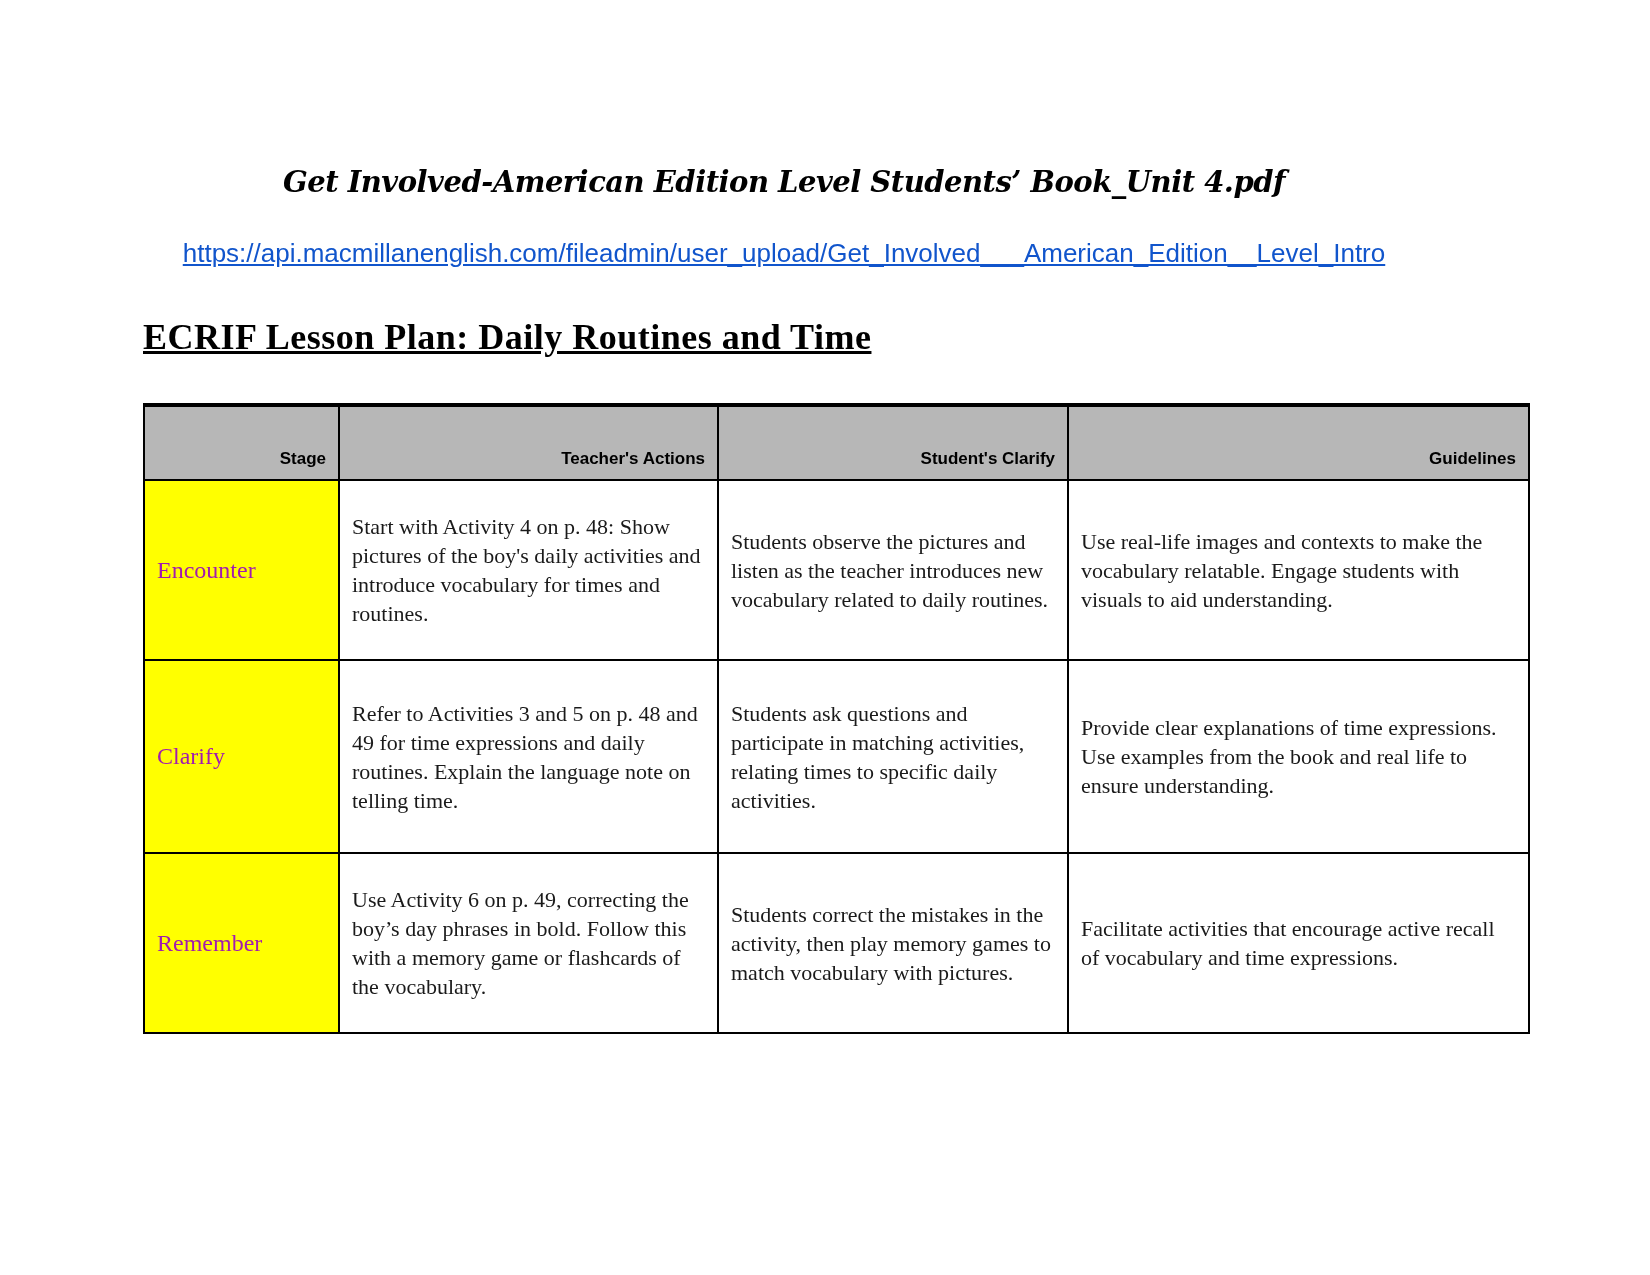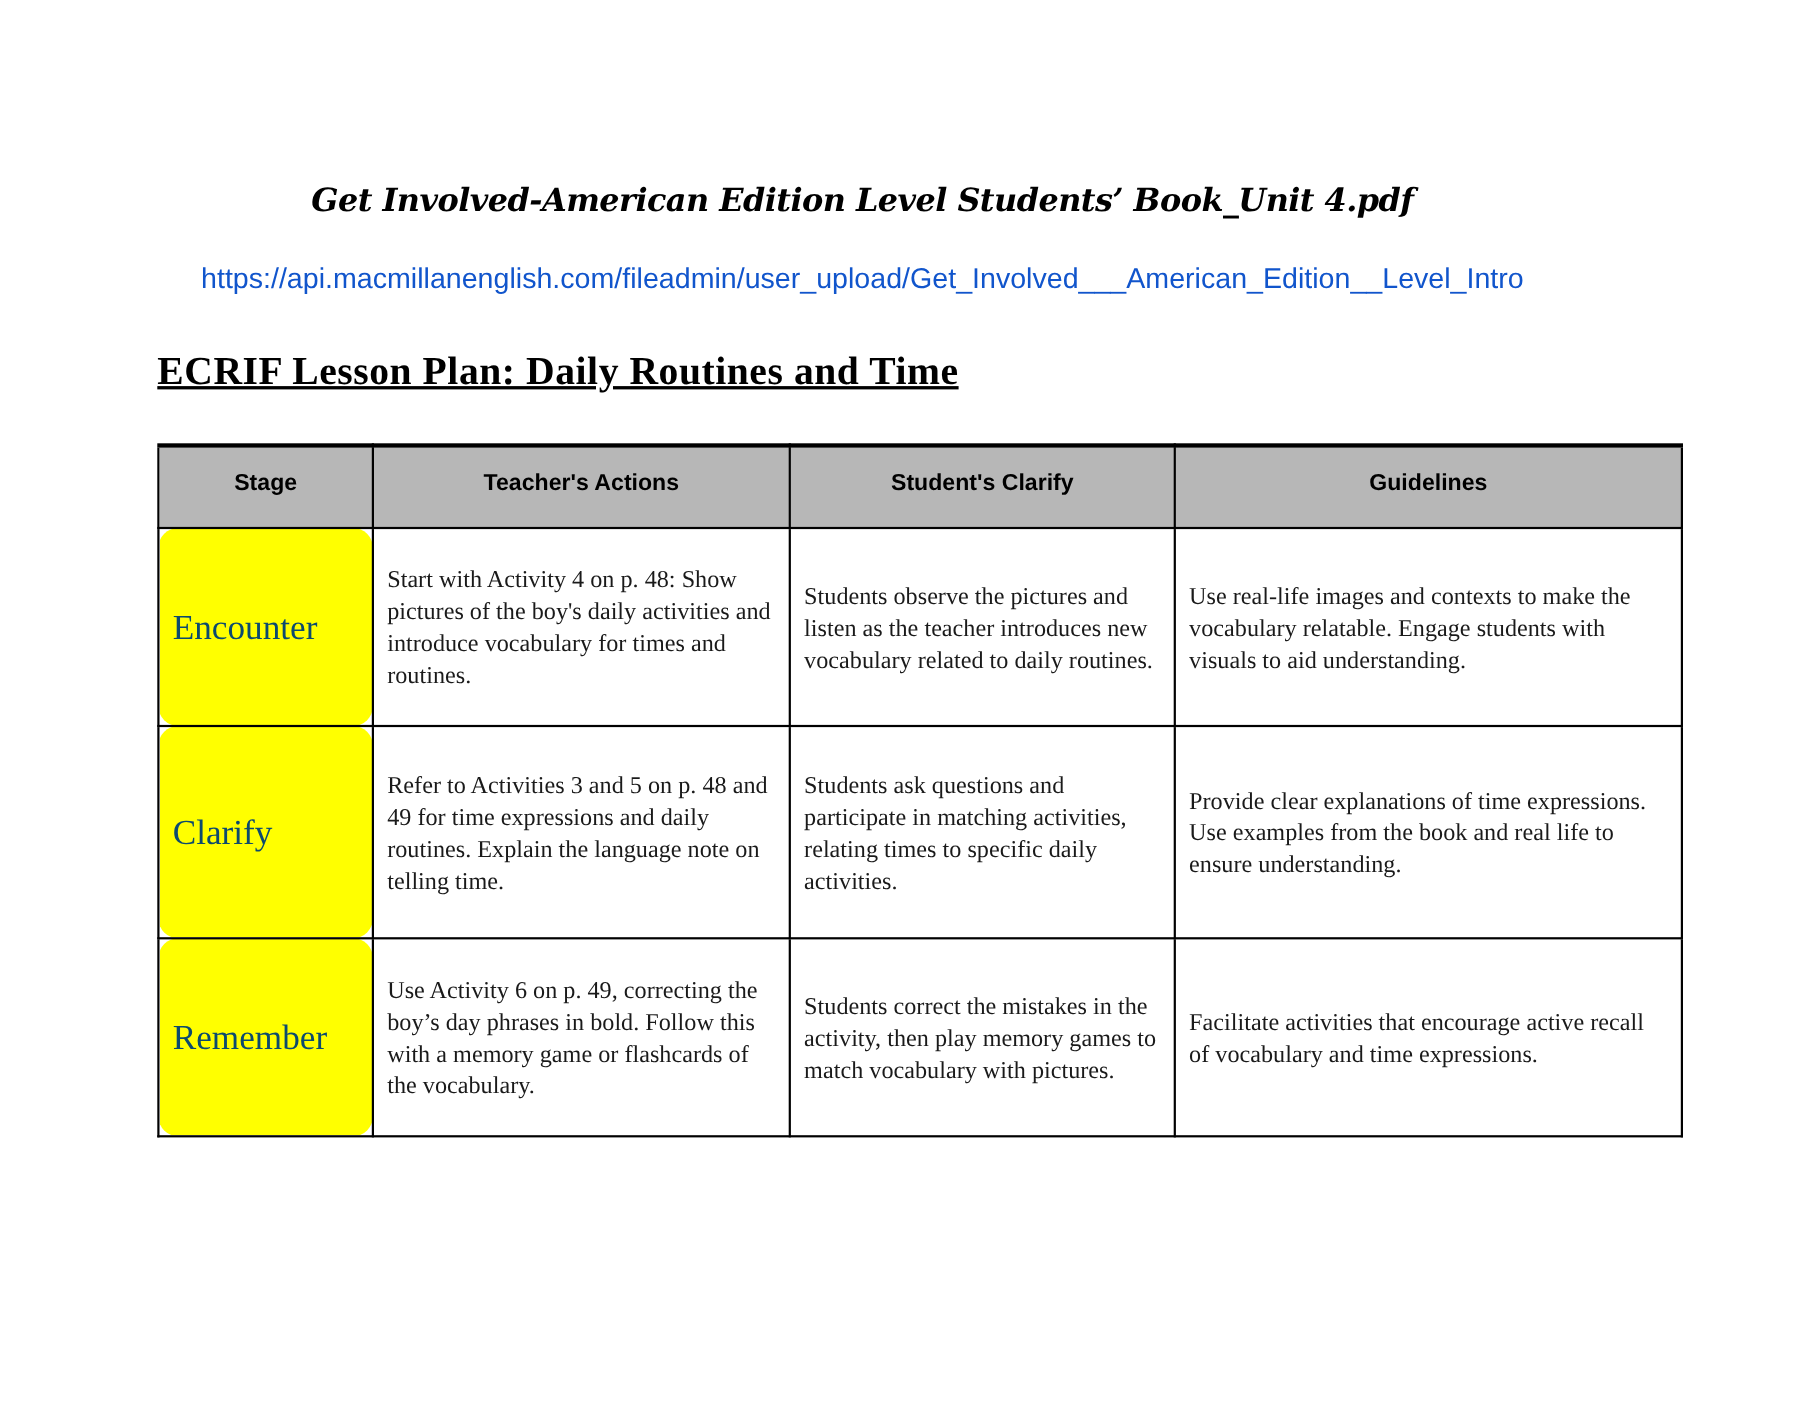--- a/index.html
+++ b/index.html
@@ -33,20 +33,21 @@
     color: #000000;
     letter-spacing: -0.5px;
   }
   .doc-link {
     display: block;
     margin-top: 26px;
     font-family: "Liberation Sans", sans-serif;
     font-size: 26px;
     line-height: 52px;
     color: var(--link-color, #1155cc);
+    text-decoration: underline;
     cursor: pointer;
   }
   .link-line {
     display: block;
     white-space: nowrap;
   }
   .heading {
     margin: 36px 0 0 143px;
     font-family: "Liberation Serif", serif;
     font-weight: bold;
@@ -70,35 +71,34 @@
     padding: 10px 12px;
     overflow: hidden;
   }
   tr.header-row {
     height: 75px;
     background: var(--header-bg, #b7b7b7);
   }
   tr.header-row th {
     font-family: "Liberation Sans", sans-serif;
     font-weight: bold;
-    font-size: 21px;
+    font-size: 17px;
     color: #000000;
-    text-align: center;
+    text-align: right;
     vertical-align: bottom;
-    padding-bottom: 28px;
+    padding-bottom: 10px;
   }
   tr.row-encounter { height: 180px; }
   tr.row-clarify   { height: 193px; }
   tr.row-remember  { height: 180px; }
   td.stage-cell {
     background: var(--stage-bg, #ffff00);
-    font-size: 32px;
+    font-size: 24px;
     vertical-align: middle;
-    color: #0c4a6e;
-    border-radius: 18px;
+    color: #a21caf;
   }
   td.body-cell {
     font-size: 22px;
     line-height: 29px;
     vertical-align: middle;
     color: #1a1a1a;
     background: #ffffff;
   }
 </style>
 </head>

